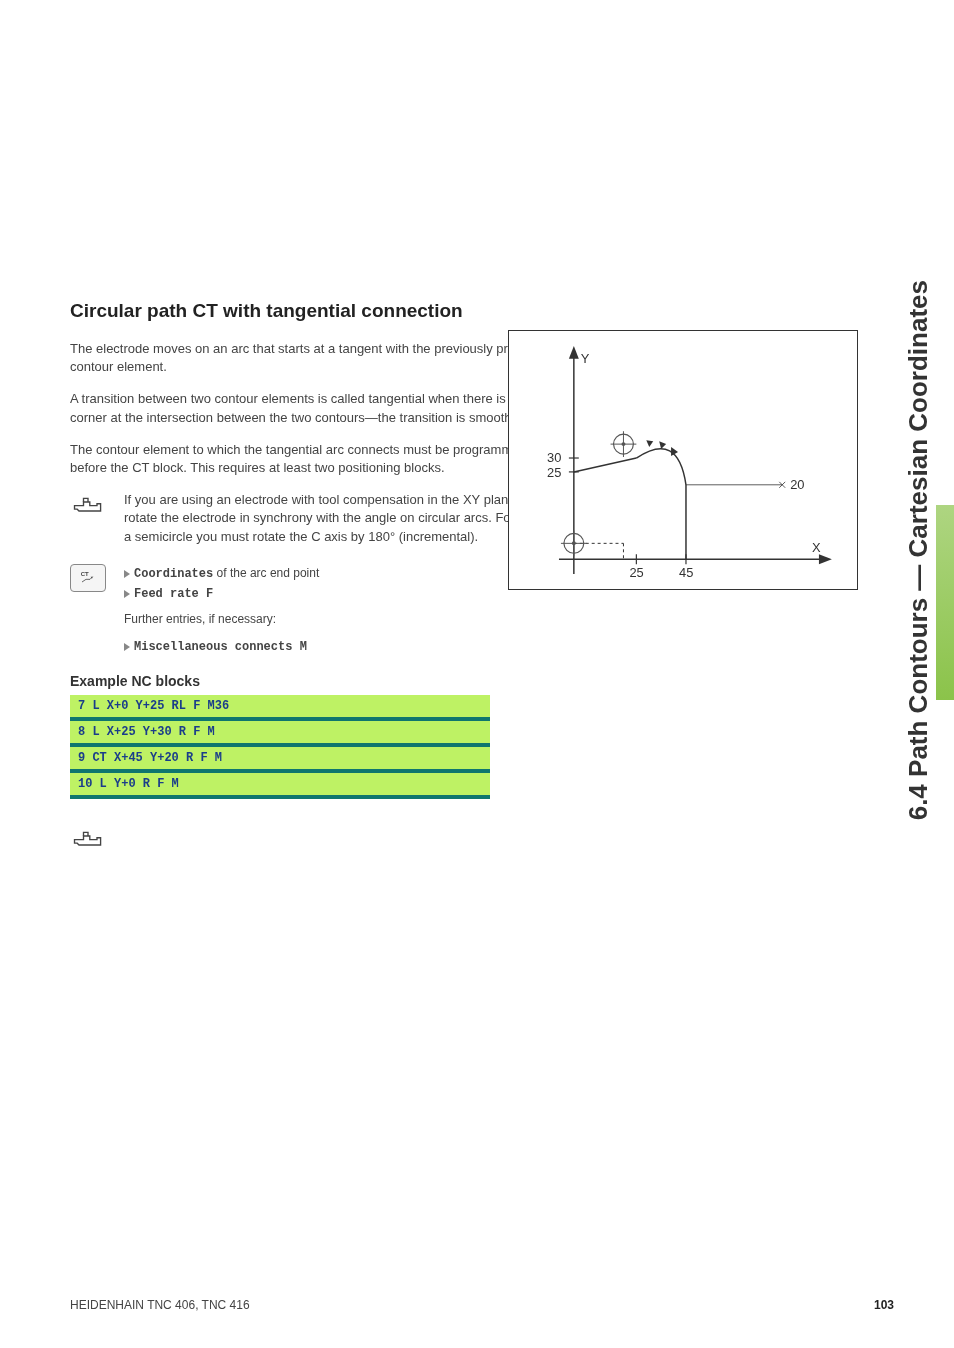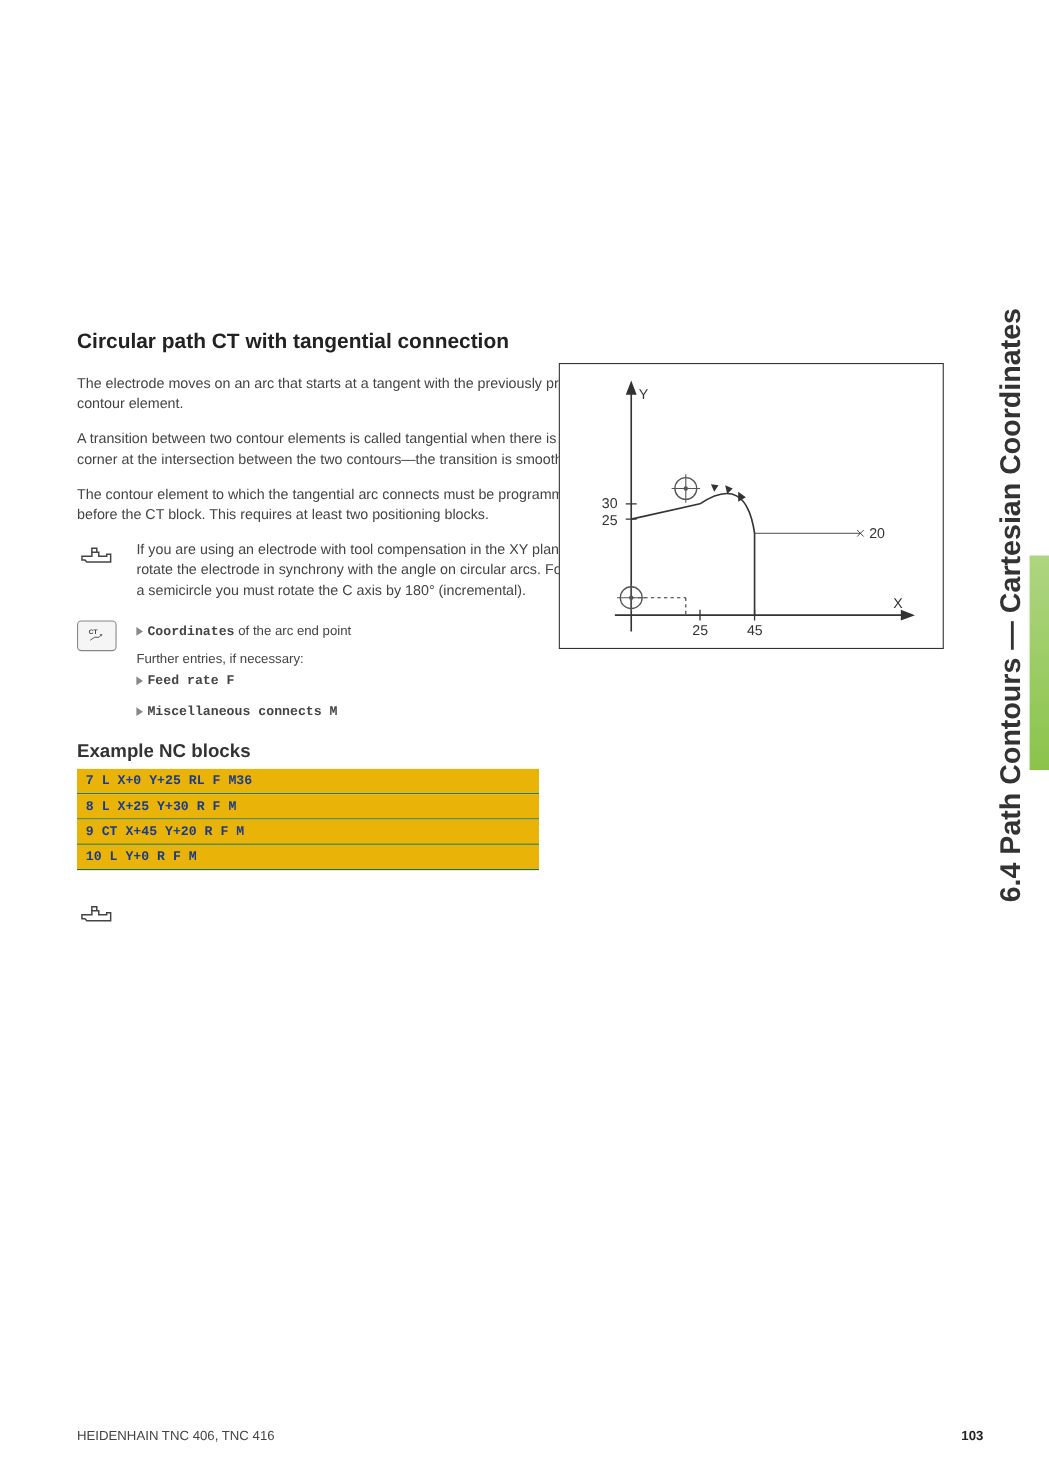--- a/index.html
+++ b/index.html
@@ -115,37 +115,37 @@
       vertical-align: middle;
     }
     .mono {
       font-family: "Courier New", monospace;
       font-weight: bold;
     }
     .bold {
       font-weight: bold;
     }
     .example-heading {
-      font-size: 17px;
+      font-size: 14px;
       font-weight: bold;
       margin-top: 16px;
       margin-bottom: 6px;
       color: #333;
     }
     .code-block {
       width: 420px;
     }
     .code-line {
       font-family: "Courier New", monospace;
       font-size: 12px;
       font-weight: bold;
       color: #1a3d8a;
       padding: 4px 8px;
-      background: #eab308;
-      border-bottom: 1px solid #0f766e;
+      background: #bef264;
+      border-bottom: 4px solid #0f766e;
     }
     .figure {
       position: absolute;
       top: 330px;
       left: 508px;
       width: 350px;
       height: 260px;
       border: 1.5px solid #333;
       background: #fff;
     }
@@ -200,22 +200,22 @@
     <div class="entry-row">
       <div class="key-icon">
         <svg viewBox="0 0 30 24">
           <text x="4" y="9" font-size="9" font-weight="bold" fill="#444">CT</text>
           <path d="M6 18 Q12 12 18 14 L22 10" fill="none" stroke="#444" stroke-width="1.2"></path>
           <polygon points="22,10 19,10 21,13" fill="#444"></polygon>
         </svg>
       </div>
       <div class="entry-body">
         <div><span class="triangle"></span><span class="mono bold">Coordinates</span><span> of the arc end point</span></div>
+        <div><span class="triangle"></span><span class="mono bold">Feed rate F</span></div>
         <div style="margin-top:6px">Further entries, if necessary:</div>
-        <div><span class="triangle"></span><span class="mono bold">Feed rate F</span></div>
         <div style="margin-top:8px"><span class="triangle"></span><span class="mono bold">Miscellaneous connects M</span></div>
       </div>
     </div>
 
     <div class="example-heading">Example NC blocks</div>
 
     <div class="code-block">
       <div class="code-line">7 L X+0 Y+25 RL F M36</div>
       <div class="code-line">8 L X+25 Y+30 R F M</div>
       <div class="code-line">9 CT X+45 Y+20 R F M</div>

